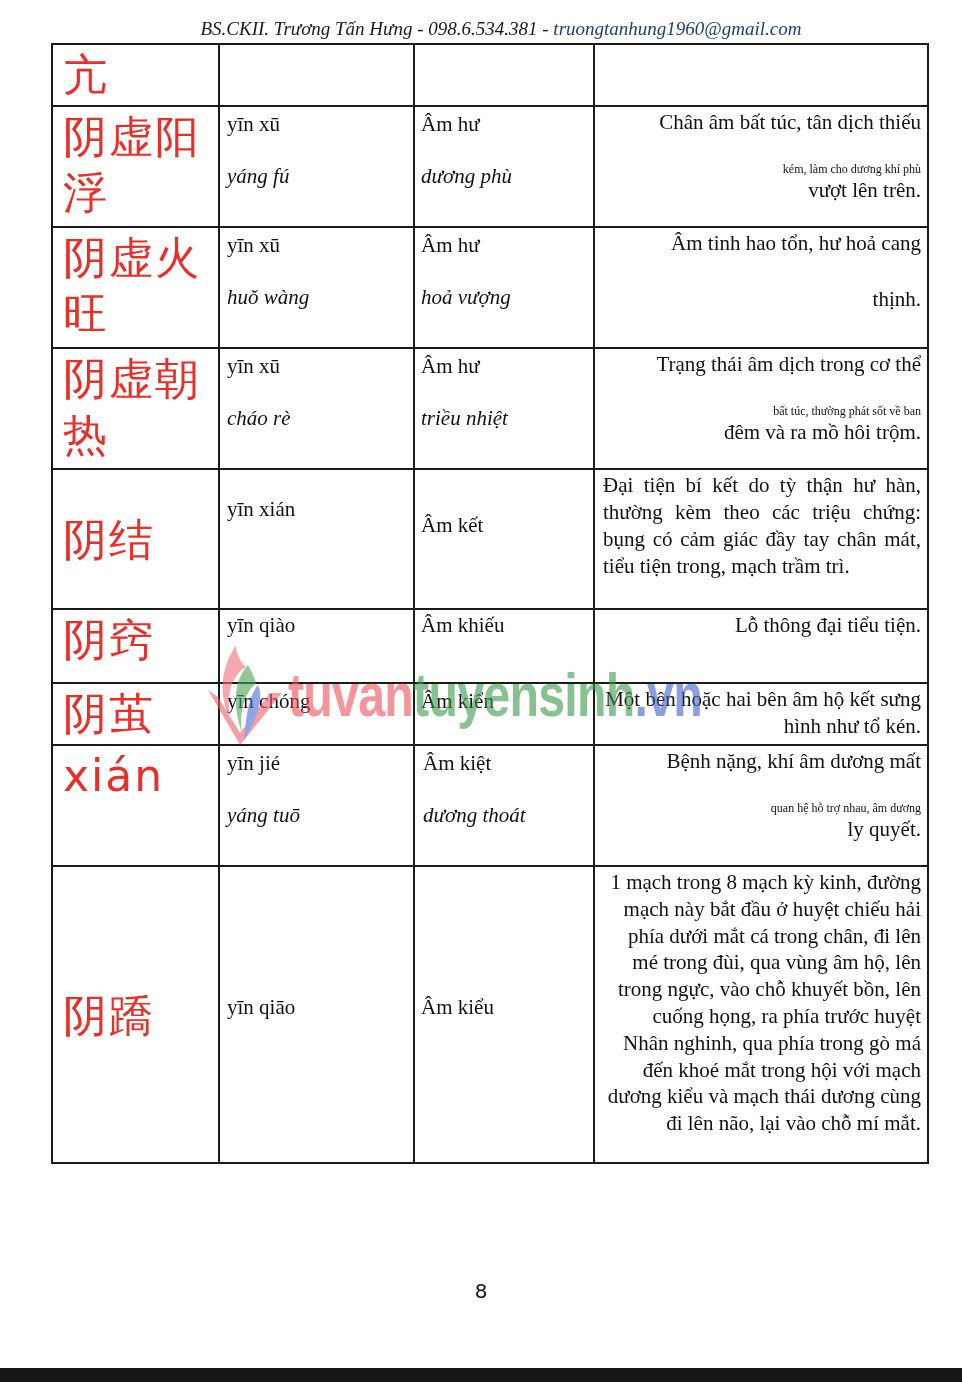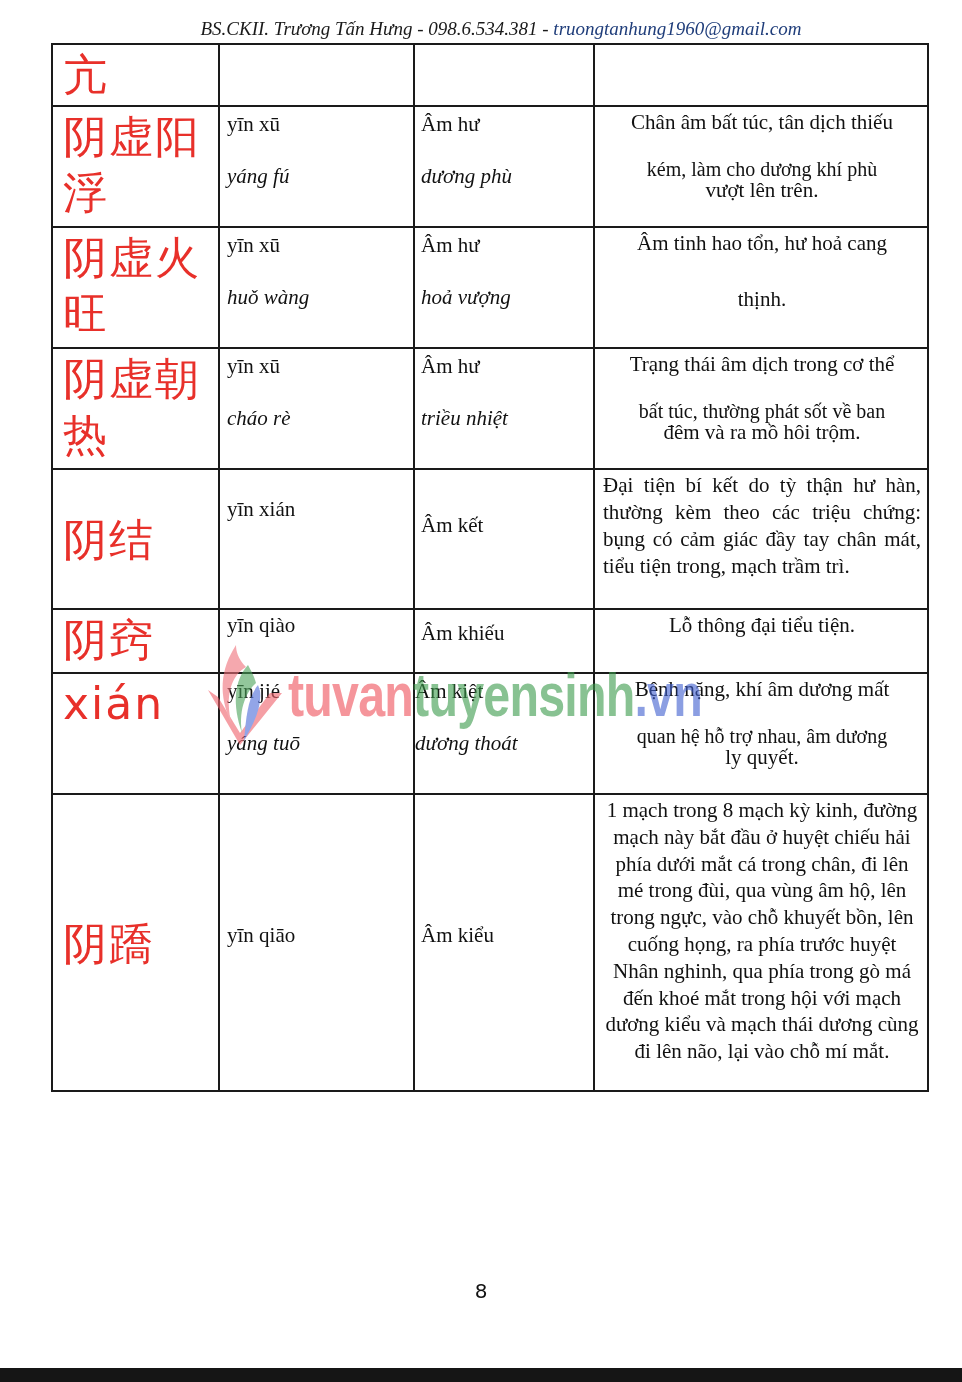--- a/index.html
+++ b/index.html
@@ -20,22 +20,22 @@
     border: 2px solid #1a1a1a; vertical-align: top; padding: 0; overflow: hidden;
   }
   col.c1 { width: 167px; } col.c2 { width: 195px; } col.c3 { width: 180px; } col.c4 { width: 334px; }
   .hanzi {
     color: #e8302a; font-family: "DejaVu Sans", sans-serif; font-size: 44px; line-height: 56px;
     padding: 2px 0 0 10px; letter-spacing: 2px; word-break: break-all;
   }
   .py, .vn { font-size: 21px; line-height: 26px; padding: 4px 0 0 7px; }
   .vn { padding-left: 6px; }
   .py .l2, .vn .l2 { display: block; margin-top: 26px; font-style: italic; }
-  .desc { font-size: 21px; line-height: 27px; padding: 2px 6px 0 8px; text-align: center; }
-  .desc .small { font-size: 20px; }
+  .desc { font-size: 21px; line-height: 27px; padding: 2px 6px 0 8px; text-align: right; }
+  .desc .small { font-size: 12px; }
   .vcenter { vertical-align: middle !important; }
   .page-num {
     position: absolute; top: 1279px; left: 0; width: 962px; text-align: center;
     font-family: "DejaVu Sans", sans-serif; font-size: 20px; color: #111;
   }
   .bottom-bar { position: absolute; left: 0; top: 1368px; width: 962px; height: 14px; background: #151515; }
   .watermark {
     position: absolute; left: 200px; top: 645px; width: 690px; height: 110px; pointer-events: none;
     opacity: 0.6;
   }
@@ -128,43 +128,57 @@
     <td>
           <div class="py" style="padding-top:26px">yīn xián</div>
         </td>
     <td>
           <div class="vn" style="padding-top:42px">Âm kết</div>
         </td>
     <td>
           <div class="desc" style="text-align:justify">Đại tiện bí kết do tỳ thận hư hàn, thường kèm theo các triệu chứng: bụng có cảm giác đầy tay chân mát, tiểu tiện trong, mạch trầm trì.</div>
         </td>
   </tr>
-  <tr style="height:64px">
+  <tr style="height:74px">
     <td>
           <div class="hanzi">阴窍</div>
         </td>
     <td>
           <div class="py" style="padding-top:2px">yīn qiào</div>
         </td>
     <td>
-          <div class="vn" style="padding-top:10px">Âm khiếu</div>
+          <div class="vn" style="padding-top:2px">Âm khiếu</div>
         </td>
     <td>
           <div class="desc">Lỗ thông đại tiểu tiện.</div>
         </td>
   </tr>
+  <tr style="height:62px">
+    <td>
+          <div class="hanzi">阴茧</div>
+        </td>
+    <td>
+          <div class="py">yīn chóng</div>
+        </td>
+    <td>
+          <div class="vn">Âm kiển</div>
+        </td>
+    <td>
+          <div class="desc">Một bên hoặc hai bên âm hộ kết sưng hình như tổ kén.</div>
+        </td>
+  </tr>
   <tr style="height:121px">
     <td>
           <div class="hanzi">xián</div>
         </td>
     <td>
           <div class="py"><span>yīn jié</span><span class="l2">yáng tuō</span></div>
         </td>
     <td>
-          <div class="vn" style="padding-left:0"><span>Âm kiệt</span><span class="l2">dương thoát</span></div>
+          <div class="vn" style="padding-left:8px"><span>Âm kiệt</span><span class="l2">dương thoát</span></div>
         </td>
     <td>
           <div class="desc">
             <div>Bệnh nặng, khí âm dương mất</div>
             <div class="small" style="margin-top:20px">quan hệ hỗ trợ nhau, âm dương</div>
             <div style="margin-top:-6px">ly quyết.</div>
           </div>
         </td>
   </tr>
   <tr style="height:297px">

